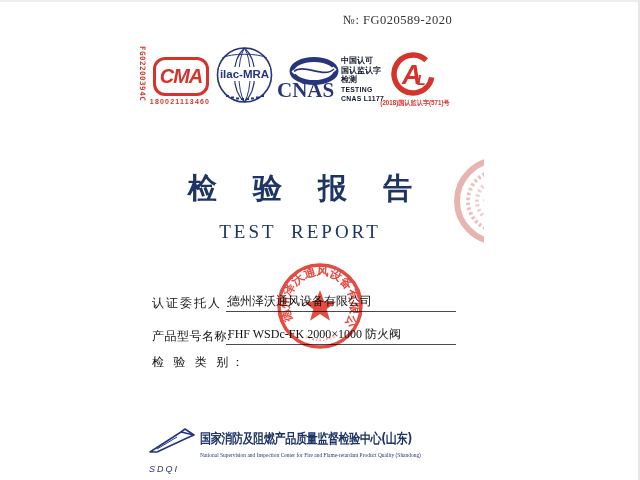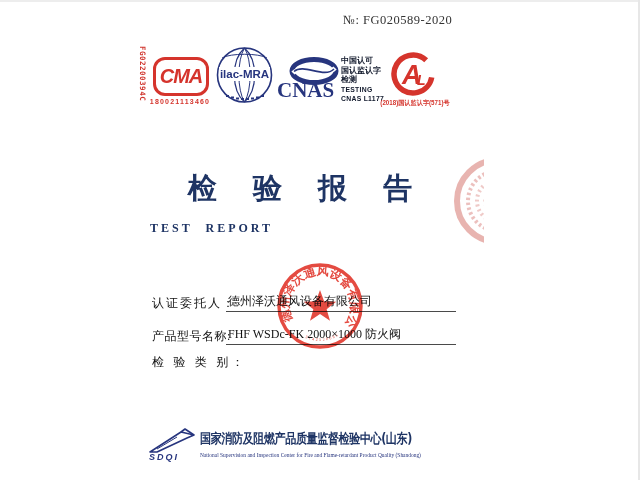--- a/index.html
+++ b/index.html
@@ -46,22 +46,22 @@
   .cal-caption{left:372px;top:99px;width:86px;text-align:center;color:#d5342c;
     font-size:6.5px;font-weight:bold;font-family:"Liberation Sans",sans-serif;transform:scaleX(.95);transform-origin:center;}
 
   
   .title-cn{
     left:150px;top:169px;width:300px;text-align:center;color:#1e3464;
     font-size:29px;font-weight:bold;letter-spacing:13px;text-indent:13px;
     font-family:"DejaVu Sans",sans-serif;
   }
   .title-en{
-    left:150px;top:221px;width:300px;text-align:left;color:#1e3464;
-    font-size:12px;font-weight:bold;letter-spacing:3px;word-spacing:7px;
+    left:150px;top:221px;width:300px;text-align:center;color:#1e3464;
+    font-size:19px;font-weight:normal;letter-spacing:3px;word-spacing:7px;
     font-family:"Liberation Serif",serif;
   }
 
   
   .field-row{left:152px;width:305px;display:flex;align-items:flex-end;}
   .field-label{font-size:12px;color:#111;white-space:nowrap;flex:none;}
   .field-value{
     font-size:12px;color:#111;border-bottom:1.2px solid #4a4a4a;
     width:228px;flex:none;padding:0 0 1px 2px;white-space:nowrap;
   }
@@ -69,22 +69,22 @@
   .row-2{top:326px;}.row-2 .field-label{letter-spacing:.5px;width:74px;}
   .row-3{top:354px;}.row-3 .field-label{letter-spacing:3.2px;width:74px;}
   .row-3 .field-value{width:213px;}
 
   
   .stamp{left:276px;top:262px;mix-blend-mode:multiply;opacity:.92;}
   .partial-stamp{left:451px;top:156px;width:33px;height:90px;overflow:hidden;mix-blend-mode:multiply;opacity:.8;}
 
   
   .footer-logo{left:147px;top:428px;}
-  .footer-logo-text{left:149px;top:452px;color:#27357e;font-family:"Liberation Sans",sans-serif;
-    font-weight:bold;font-style:italic;font-size:9px;letter-spacing:2px;}
+  .footer-logo-text{left:149px;top:464px;color:#27357e;font-family:"Liberation Sans",sans-serif;
+    font-weight:normal;font-style:italic;font-size:9px;letter-spacing:2px;}
   .footer-cn{left:200px;top:430px;width:250px;color:#1e3464;font-weight:bold;
     font-size:13.5px;letter-spacing:-.5px;white-space:nowrap;transform:scaleX(.82);transform-origin:left;
     font-family:"DejaVu Sans",sans-serif;}
   .footer-en{left:200px;top:451px;width:300px;color:#27357e;font-size:6.8px;white-space:nowrap;
     transform:scaleX(.8);transform-origin:left;font-family:"Liberation Serif",serif;}
 </style>
 </head>
 <body>
 
 <div class="abs edge-top"></div>

